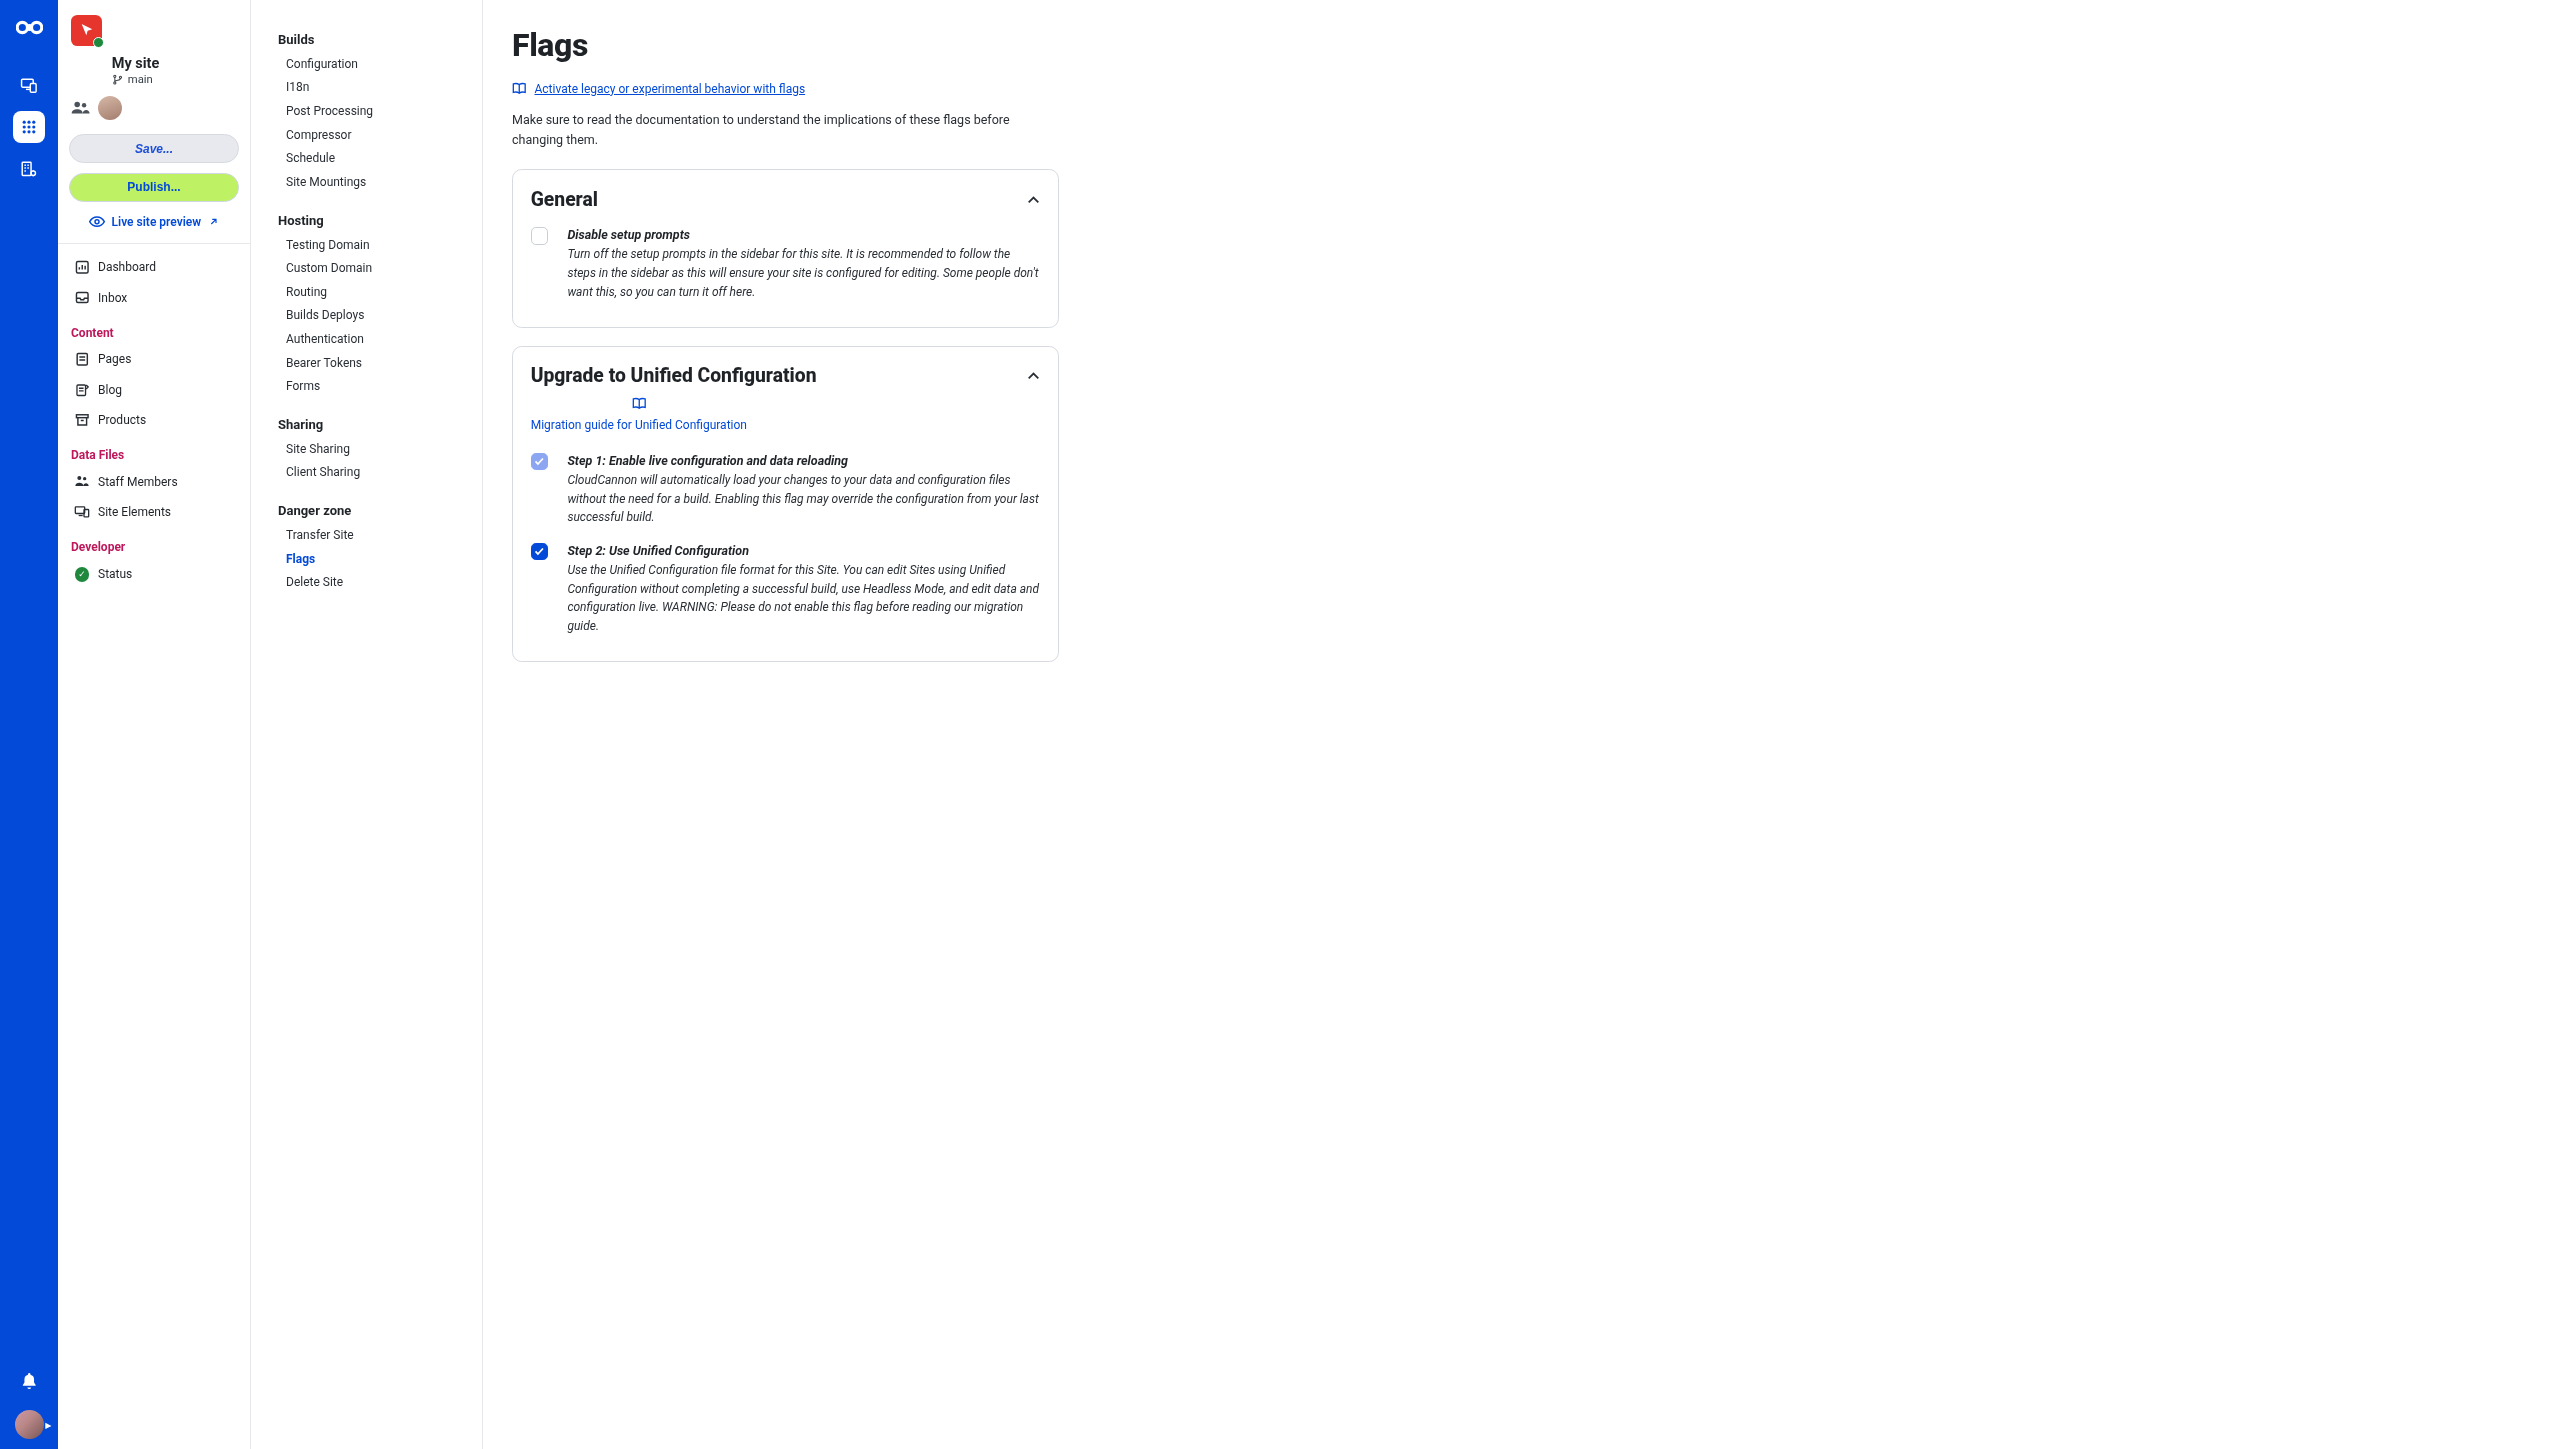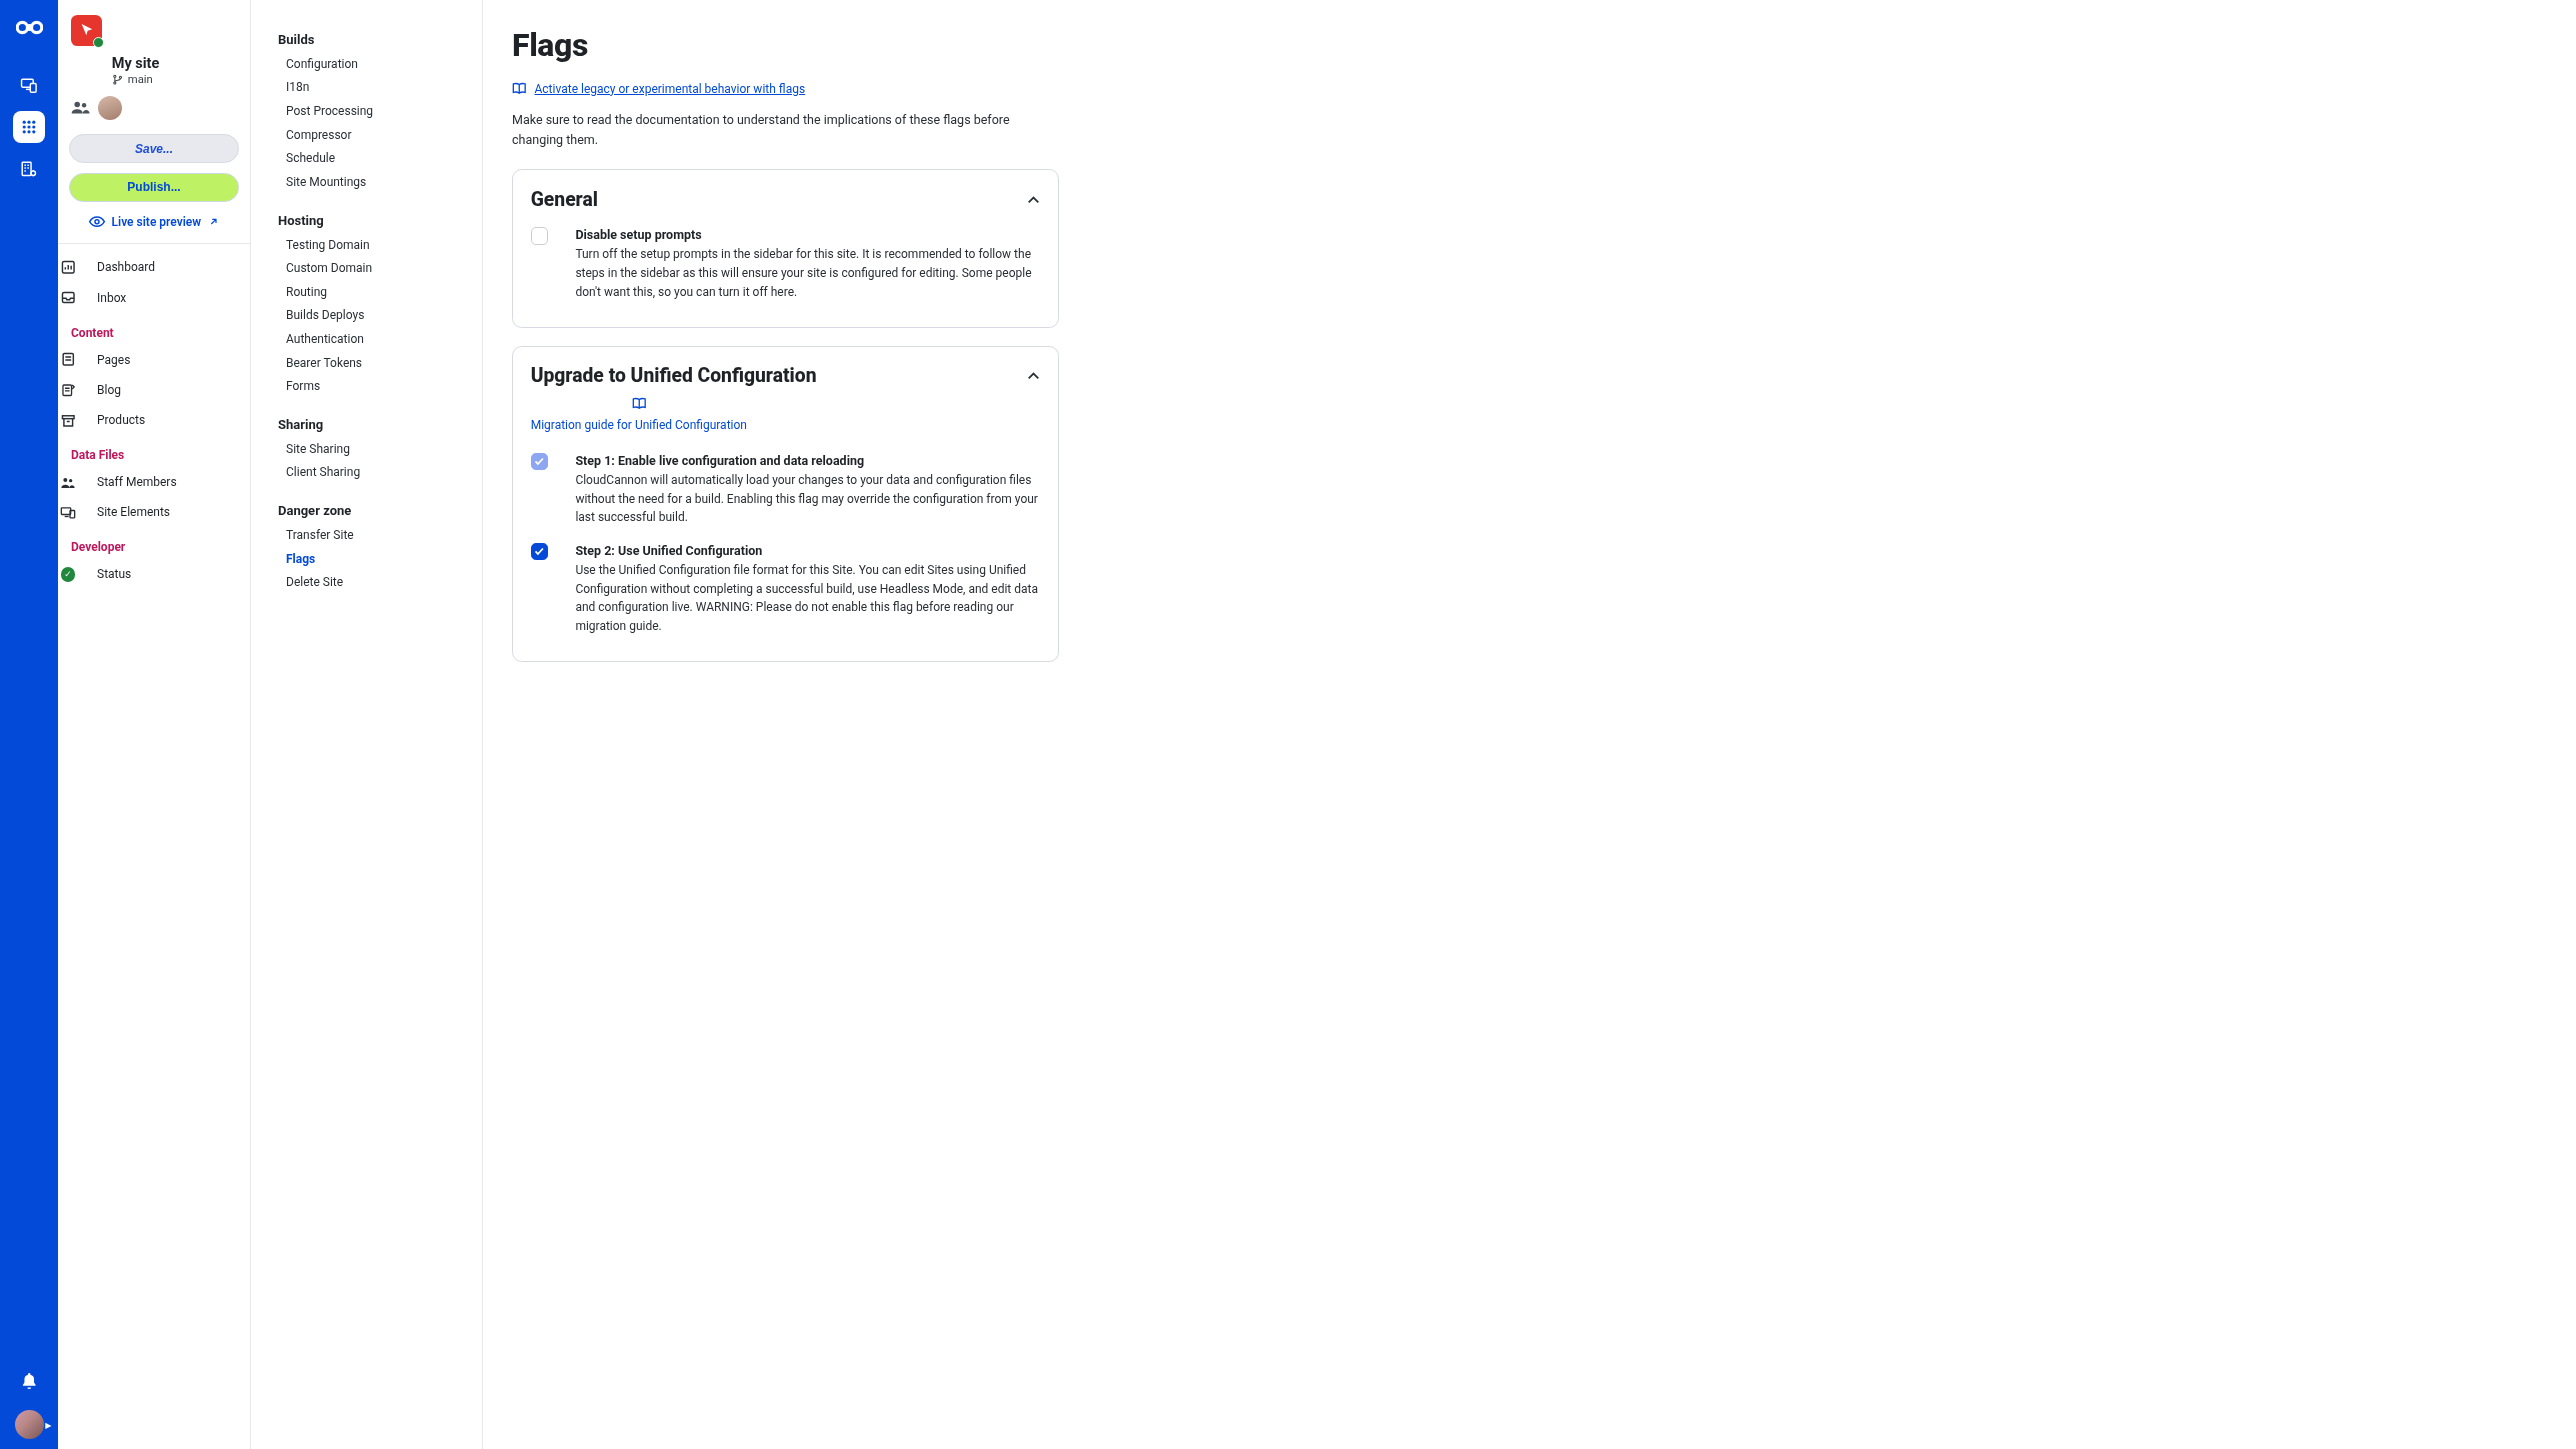--- a/index.html
+++ b/index.html
@@ -75,21 +75,21 @@
   .btn.publish{ color:#034AD8; border-color:#cfd6e4; }
 
   .live-preview{
     display:flex; align-items:center; justify-content:center; gap:6.4px;
     color:#034AD8; font-weight:600; font-size:12px; padding:13px 0 14.5px; cursor:pointer;
   }
   .hr{ height:0.8px; background:#e6e8eb; margin:0; }
 
   .nav{ padding:8px 0 16px; }
   .nav-item{
-    display:flex; align-items:center; gap:21px; padding:8px 2px;
+    display:flex; align-items:flex-start; gap:8px; padding:8px 16px;
     color:#1f2328; font-size:12px; cursor:pointer;
   }
   .nav-item .ic{ width:16px; display:flex; justify-content:center; color:#2a2f36; }
   .nav-heading{ padding:13px 13px 4.8px; font-weight:700; font-size:12px; color:#be185d; }
   .status-dot{ width:14.5px; height:14.5px; border-radius:50%; background:#1F883D; display:inline-flex; align-items:center; justify-content:center; color:#fff; font-size:8.9px; }
 
   
   .settings{
     width: 232px; min-width:232px; border-right:0.8px solid #e6e8eb;
     padding: 0 0 16px; overflow-y:auto;
@@ -114,21 +114,21 @@
 
   .card{
     border:0.8px solid #d7dbe1; border-radius:9.7px; padding:17.7px 17.7px 17.7px; margin-bottom:17.7px;
     max-width: 547px;
   }
   .card-header{ display:flex; align-items:center; justify-content:space-between; margin-bottom:8px; }
   .card-title{ font-size:19.3px; font-weight:800; }
   .chev{ cursor:pointer; color:#2a2f36; }
   .sublink{ display:inline-flex; align-items:center; gap:8px; color:#034AD8; font-size:12px; margin:1.6px 0 13px; cursor:pointer;flex-direction:column; }
 
-  .flag{ display:flex; gap:27px; padding:8px 0; }
+  .flag{ display:flex; gap:19px; padding:8px 0;font-style:italic; }
   .cb{
     width:17.7px; height:17.7px; border-radius:4.8px; border:1.6px solid #c9ced6; background:#fff;
     flex:0 0 auto; display:flex; align-items:center; justify-content:center; cursor:pointer;
   }
   .cb.soft{ background:#8CA6F2; border-color:#8CA6F2; color:#fff; }
   .cb.on{ background:#034AD8; border-color:#034AD8; color:#fff; }
   .flag-title{ font-weight:700; font-size:12.5px; margin-bottom:3.2px; }
   .flag-desc{ font-size:12px; color:#2a2f36; line-height:1.55; }
 
   svg{ display:block; }

